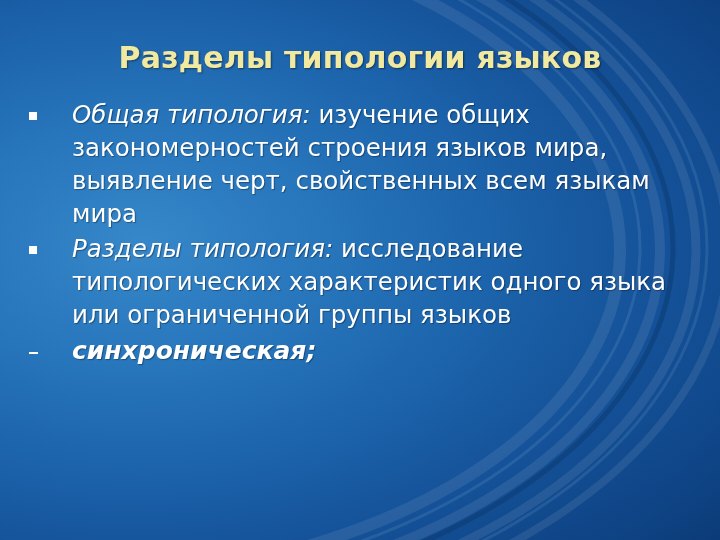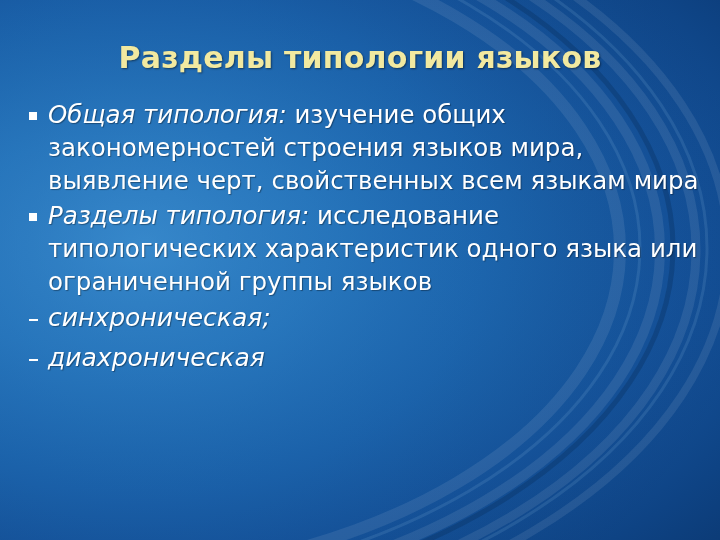--- a/index.html
+++ b/index.html
@@ -52,20 +52,21 @@
   .body {
     position: absolute;
     left: 18px;
     top: 98px;
     width: 684px;
   }
   .bullet {
     display: flex;
     align-items: flex-start;
     margin-bottom: 2px;
+    gap: 24px;
   }
   .marker {
     flex: 0 0 auto;
     width: 30px;
     color: #ffffff;
     font-size: 19px;
     line-height: 33px;
     text-align: center;
     padding-top: 2px;
   }
@@ -95,20 +96,21 @@
     line-height: 33px;
     text-shadow: 1px 1px 1px rgba(0,0,0,0.35);
   }
   .text .lead {
     font-style: italic;
   }
   .text.italic-all {
     font-style: italic;
     font-size: 25px;
     line-height: 36px;
+    font-weight: bold;
   }
 </style>
 </head>
 <body>
 
 <div class="slide">
 
   <div class="arcs">
     <svg width="720" height="540" viewBox="0 0 720 540" xmlns="http://www.w3.org/2000/svg">
       <defs>
@@ -149,20 +151,16 @@
       <div class="bullet">
         <div class="marker"><span class="sq"></span></div>
         <div class="text"><span class="lead">Разделы типология:</span><span> исследование типологических характеристик одного языка или ограниченной группы языков</span></div>
       </div>
 
       <div class="bullet">
         <div class="marker dash-marker"><span class="dash"></span></div>
         <div class="text italic-all">синхроническая;</div>
       </div>
 
-      <div class="bullet">
-        <div class="marker dash-marker"><span class="dash"></span></div>
-        <div class="text italic-all">диахроническая</div>
-      </div>
 
     </div>
   </div>
 </div>
 
 </body></html>

